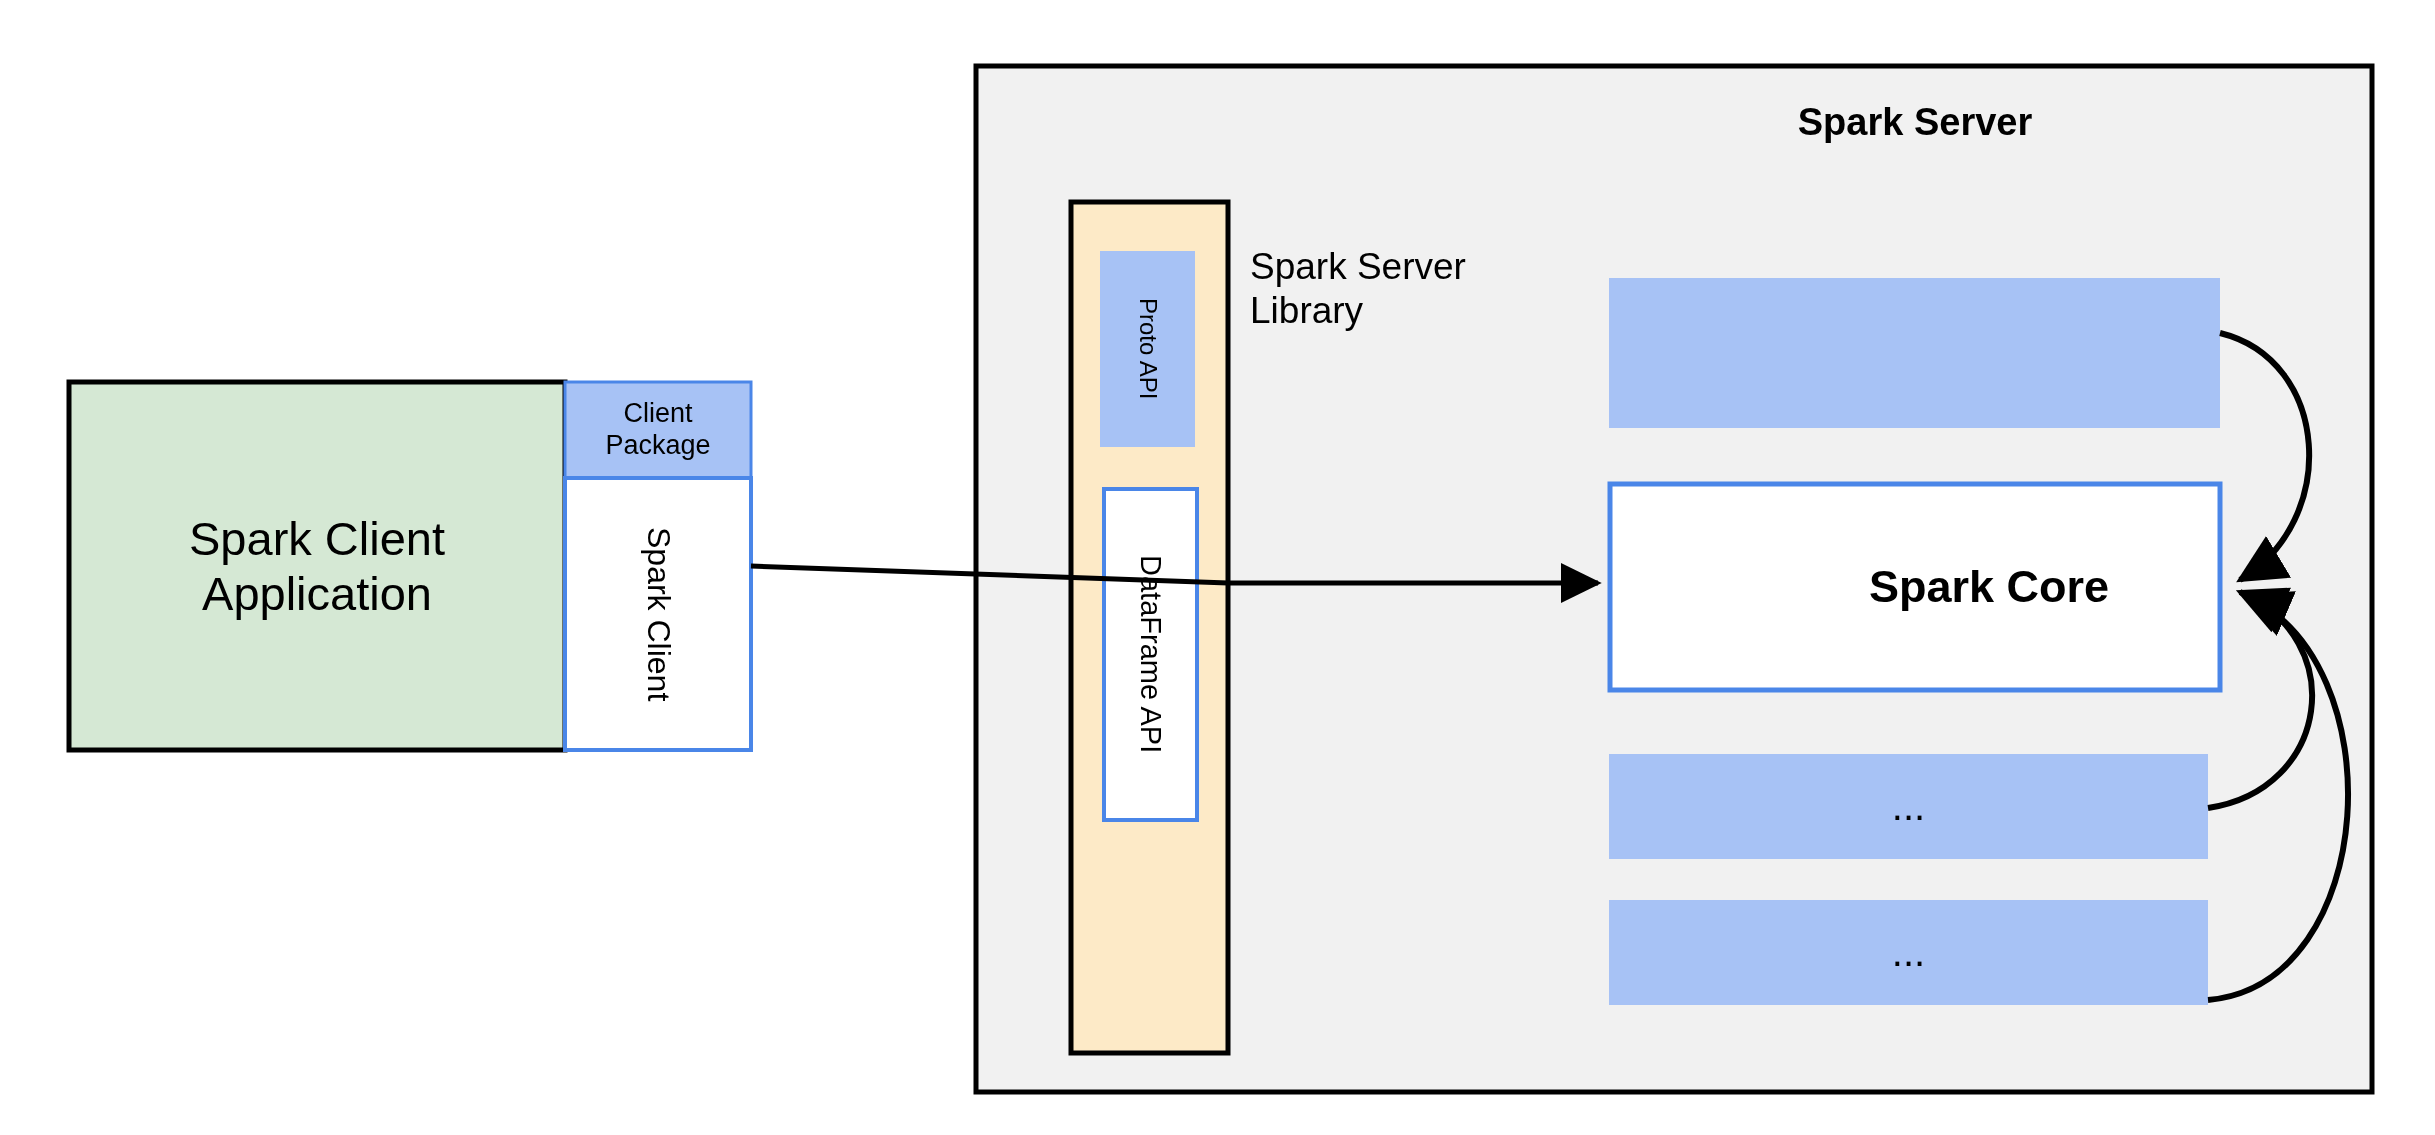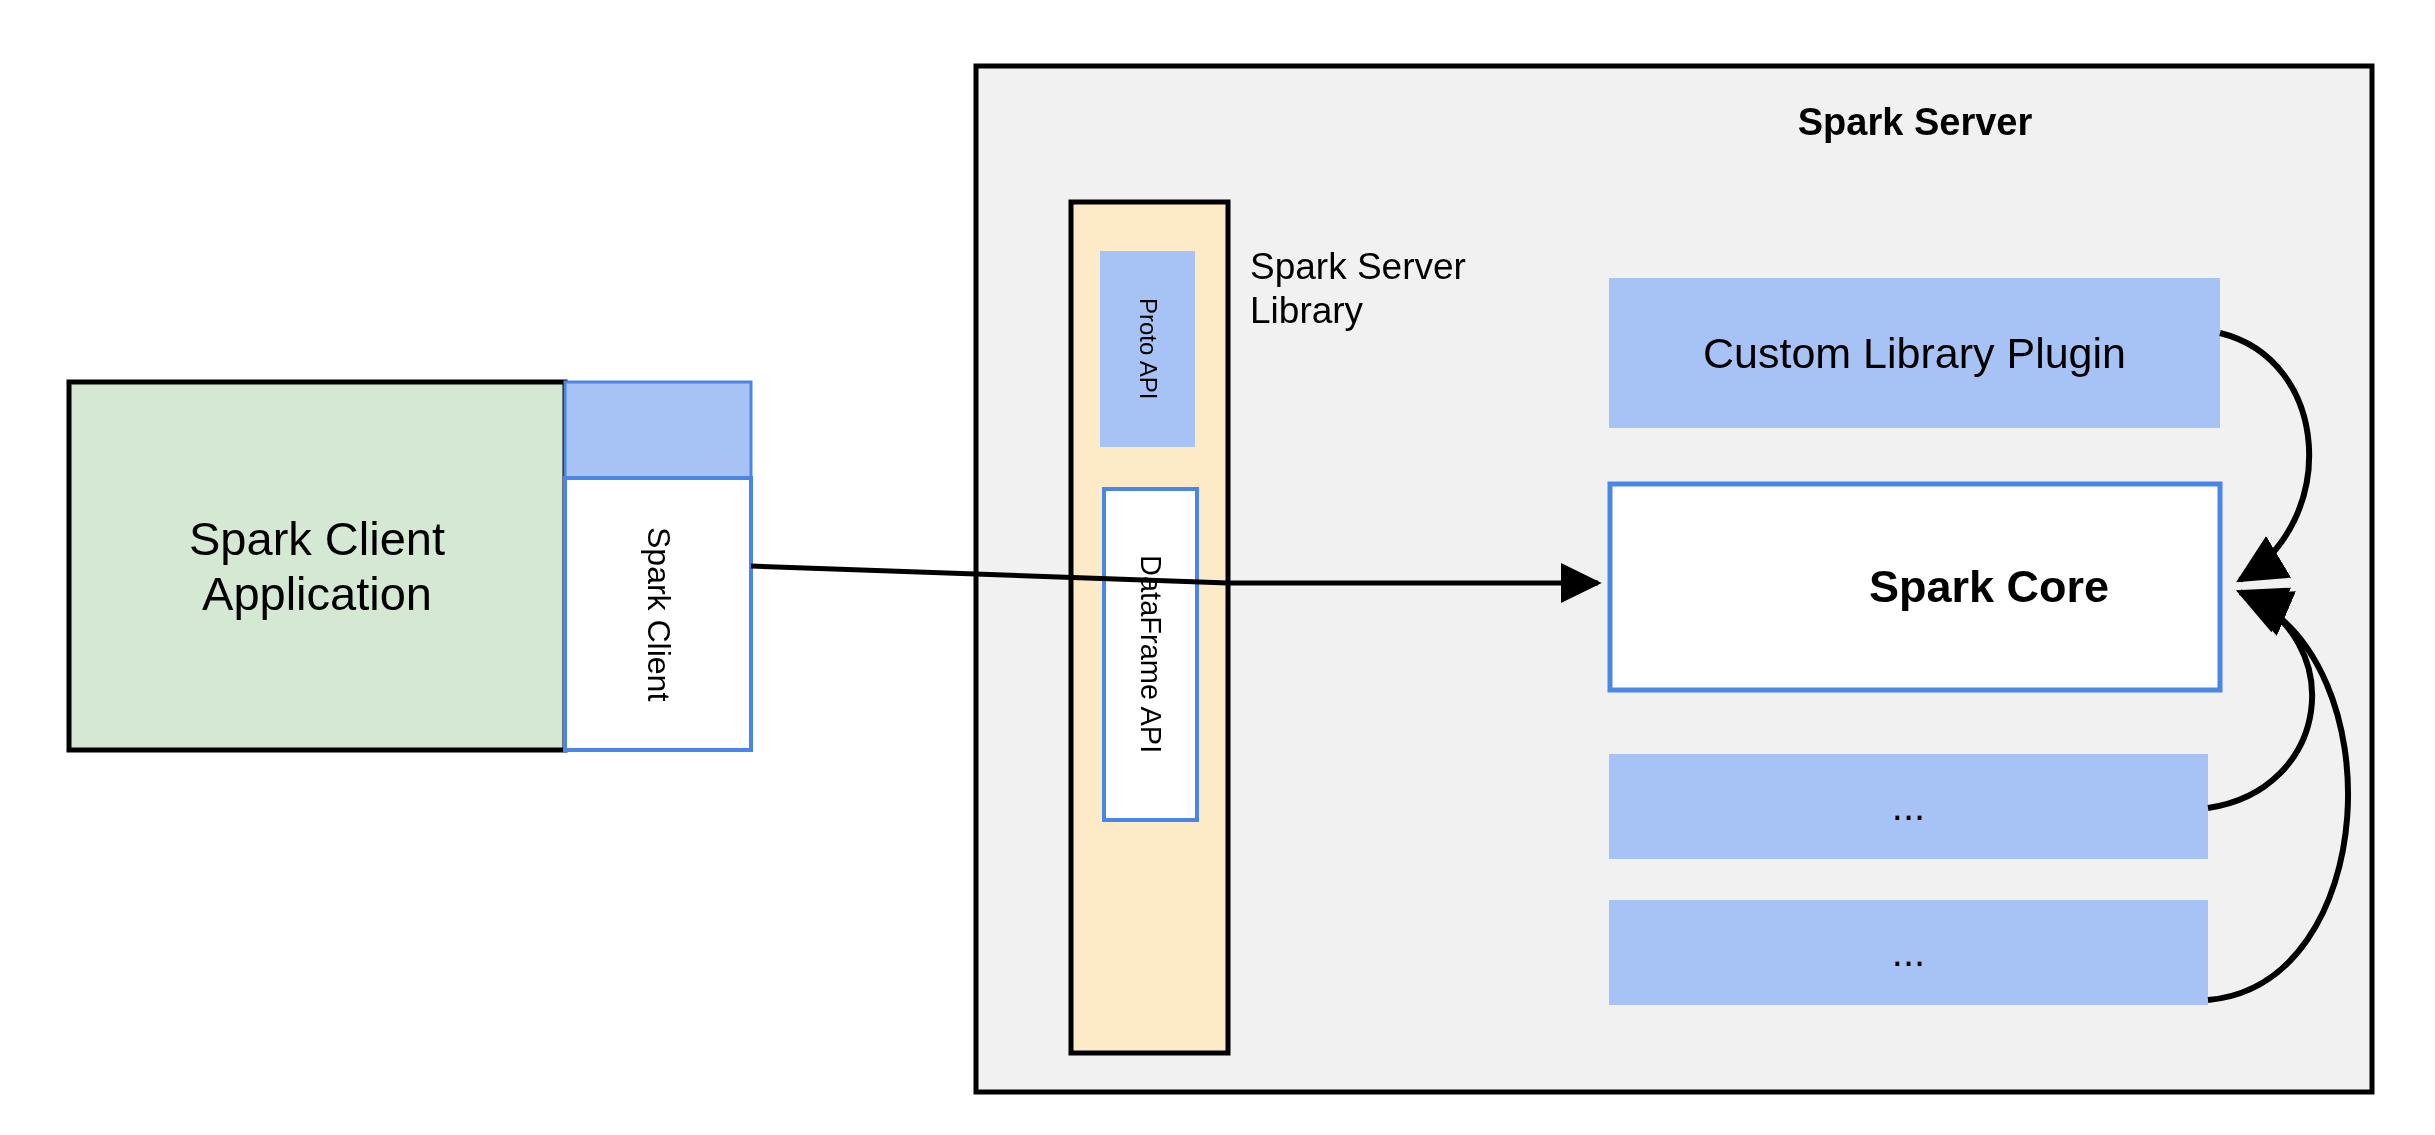--- a/index.html
+++ b/index.html
@@ -95,34 +95,35 @@
     <path d="M 2220 333 C 2330 360 2340 520 2240 580" fill="none" stroke="#000000" stroke-width="6" marker-end="url(#arrowEnd)"></path>
 
     <path d="M 2208 808 C 2330 790 2350 640 2240 592" fill="none" stroke="#000000" stroke-width="6" marker-end="url(#arrowEnd)"></path>
 
     <path d="M 2208 1000 C 2380 985 2395 660 2245 596" fill="none" stroke="#000000" stroke-width="6" marker-end="url(#arrowEnd)"></path>
   </svg>
 
   <div class="box-label" style="left:69px; top:382px; width:496px; height:368px; font-size:47px;">Spark Client
 Application</div>
 
+  <div class="box-label" style="left:565px; top:382px; width:186px; height:96px; font-size:27px;">Client
+Package</div>
 
   <div class="rot-label" style="left:565px; top:478px; width:186px; height:272px; font-size:32px;">Spark Client</div>
 
 
   <div class="free-label" style="left:1725px; top:100px; width:380px; font-size:38px; font-weight:bold; text-align:center;">Spark Server</div>
 
   <div class="free-label" style="left:1250px; top:245px; width:300px; font-size:37px; text-align:left;">Spark Server
 Library</div>
 
   <div class="rot-label" style="left:1100px; top:251px; width:95px; height:196px; font-size:24px;">Proto API</div>
 
   <div class="rot-label" style="left:1104px; top:489px; width:93px; height:331px; font-size:29px;">DataFrame API</div>
 
-  <div class="box-label" style="left:1609px; top:278px; width:611px; height:150px; font-size:43px;">Custom Library Plugin</div>
 
   <div class="box-label" style="left:1684px; top:484px; width:610px; height:206px; font-size:45px;font-weight:bold;">Spark Core</div>
 
   <div class="box-label" style="left:1609px; top:754px; width:599px; height:105px; font-size:40px;">...</div>
 
   <div class="box-label" style="left:1609px; top:900px; width:599px; height:105px; font-size:40px;">...</div>
 
 </div>
 
 </body></html>

